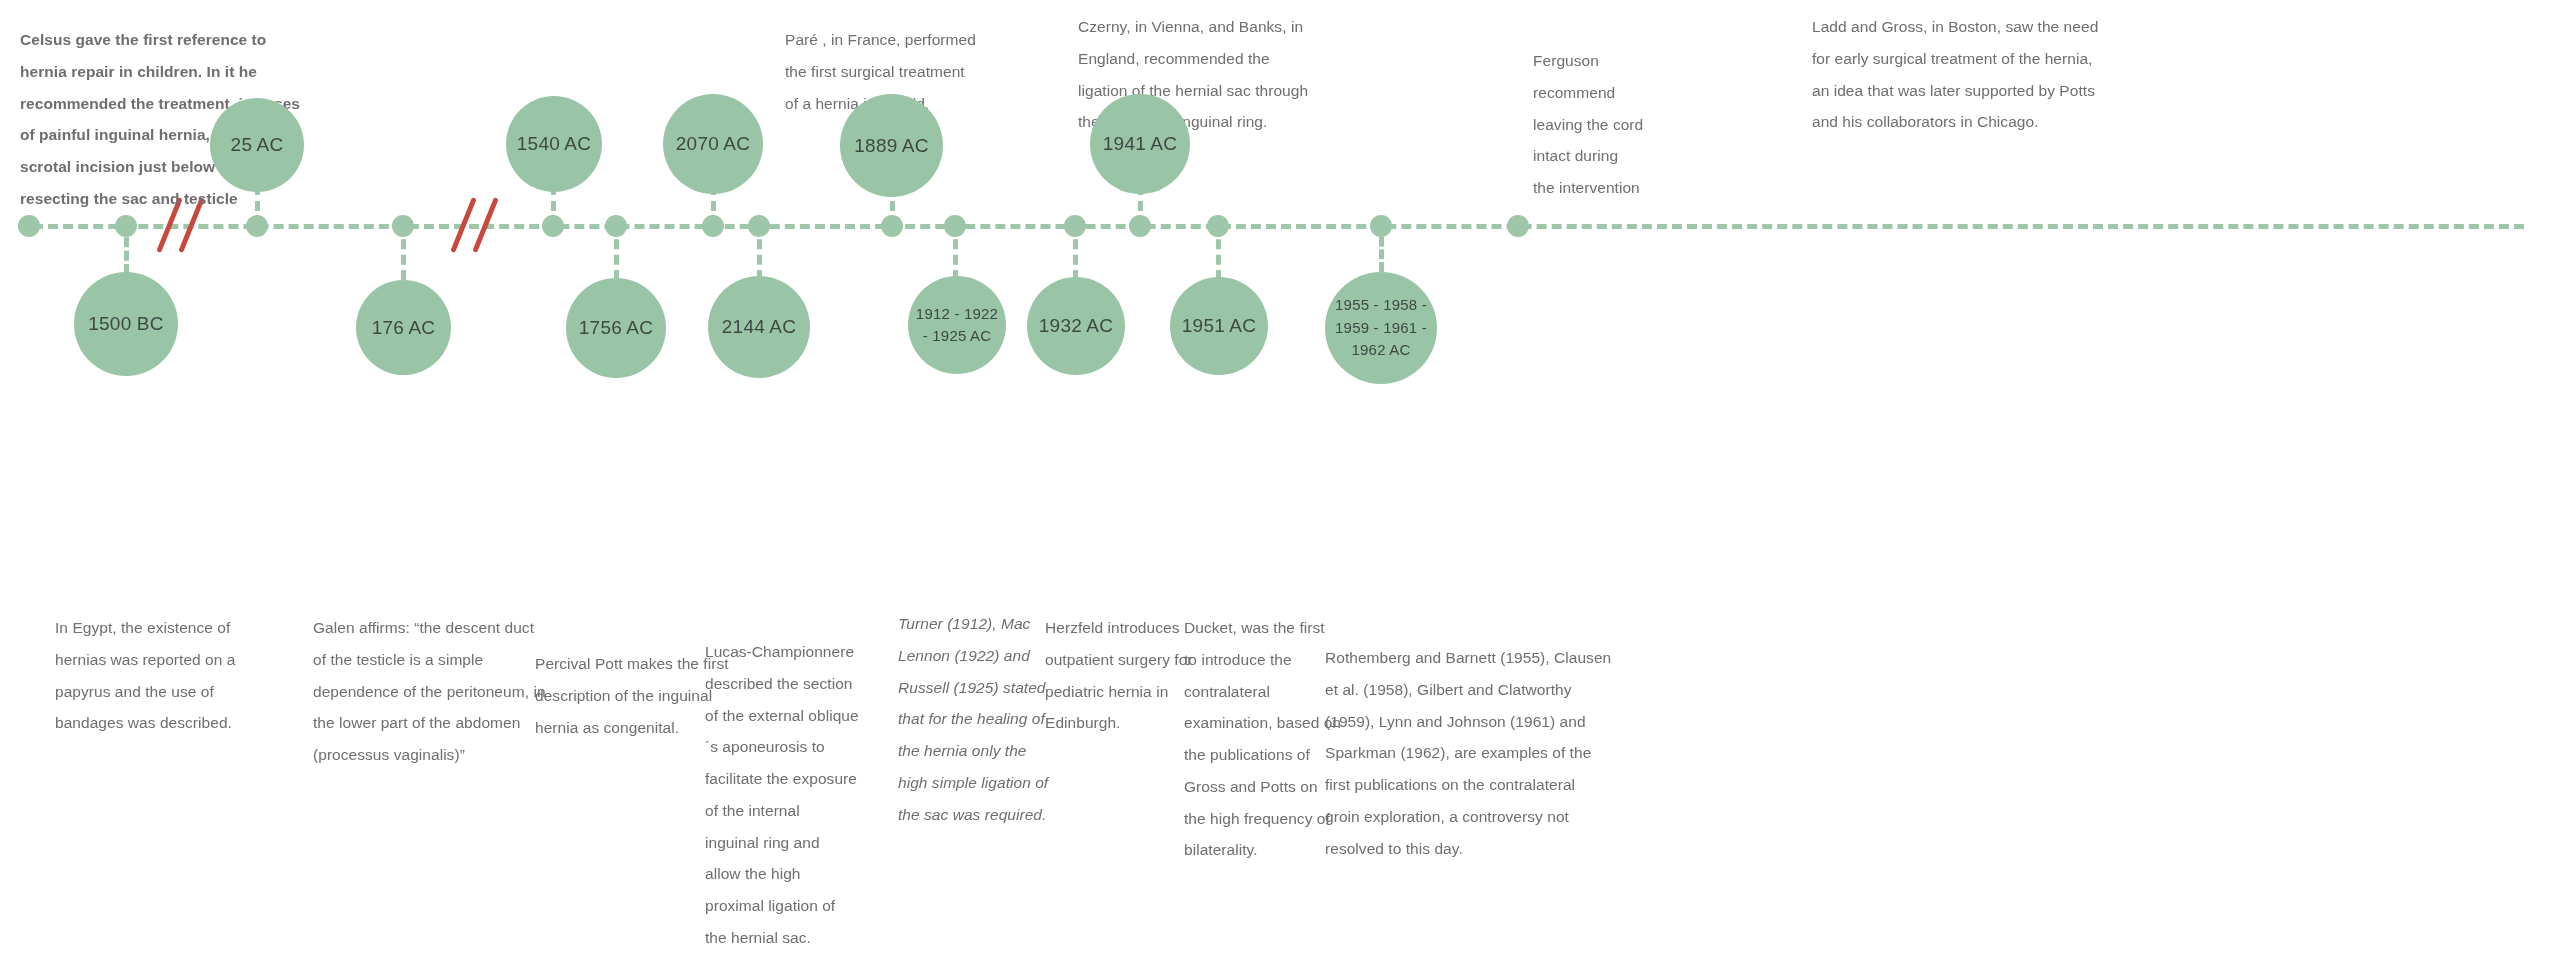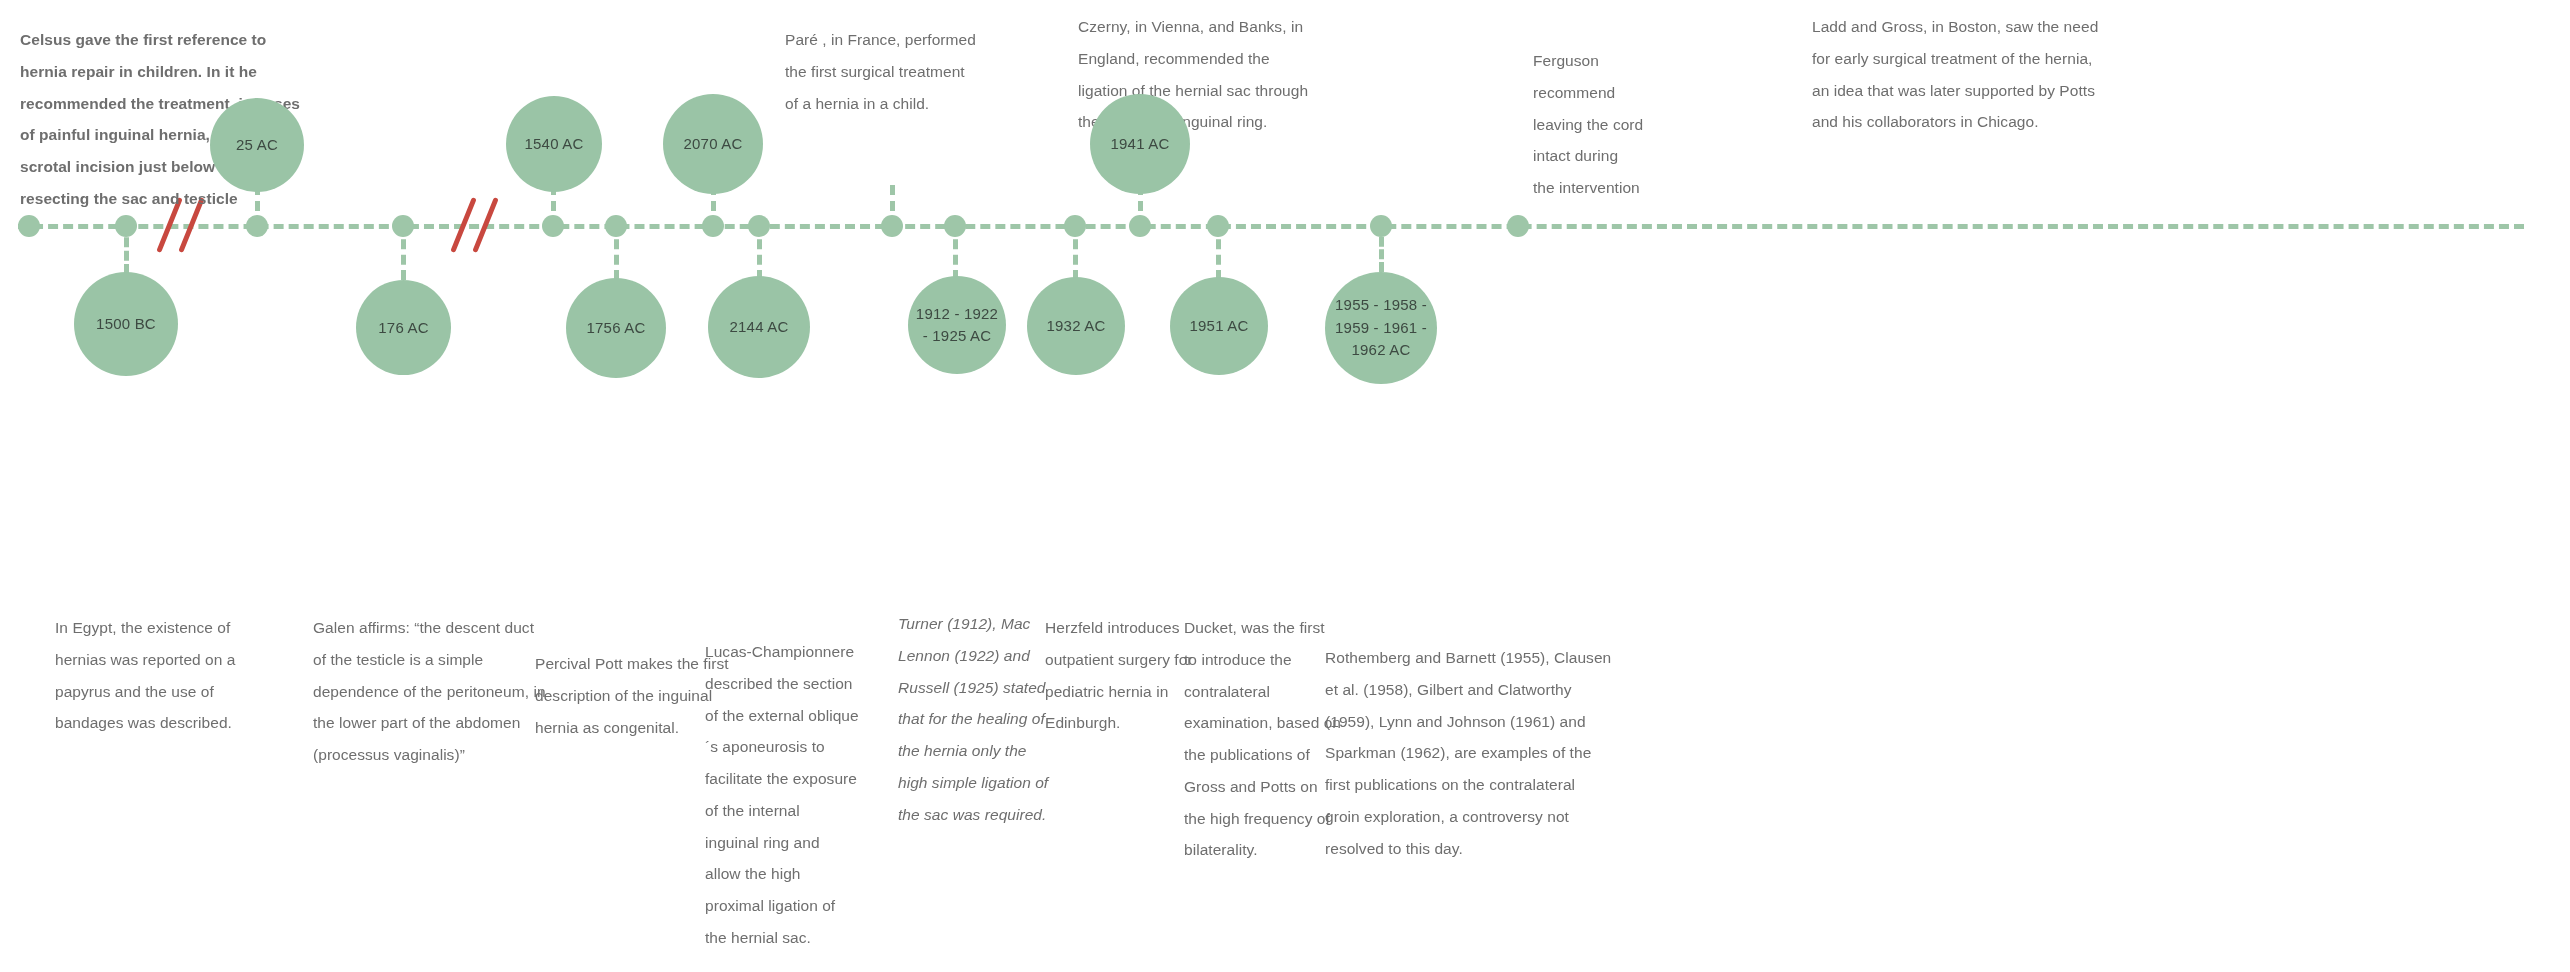--- a/index.html
+++ b/index.html
@@ -52,21 +52,21 @@
   
   .bubble {
     position: absolute;
     border-radius: 50%;
     background: #9ac4a6;
     color: #3d4a42;
     display: flex;
     align-items: center;
     justify-content: center;
     text-align: center;
-    font-size: 15px;
+    font-size: 19px;
     line-height: 1.45;
     font-weight: 400;
     letter-spacing: .2px;
     box-sizing: border-box;
     padding: 4px;
   }
 
   
   .caption {
     position: absolute;
@@ -148,20 +148,21 @@
 for early surgical treatment of the hernia,
 an idea that was later supported by Potts
 and his collaborators in Chicago.</div>
 
   <div class="bubble" style="left:210px; top:98px; width:94px; height:94px;">25 AC</div>
 
   <div class="bubble" style="left:506px; top:96px; width:96px; height:96px;">1540 AC</div>
 
   <div class="bubble" style="left:663px; top:94px; width:100px; height:100px;">2070 AC</div>
 
+  <div class="bubble" style="left:840px; top:94px; width:103px; height:103px;">1889 AC</div>
 
   <div class="bubble" style="left:1090px; top:94px; width:100px; height:100px;">1941 AC</div>
 
   <div class="bubble" style="left:74px; top:272px; width:104px; height:104px;">1500 BC</div>
 
   <div class="bubble" style="left:356px; top:280px; width:95px; height:95px;">176 AC</div>
 
   <div class="bubble" style="left:566px; top:278px; width:100px; height:100px;">1756 AC</div>
 
   <div class="bubble" style="left:708px; top:276px; width:102px; height:102px;">2144 AC</div>

